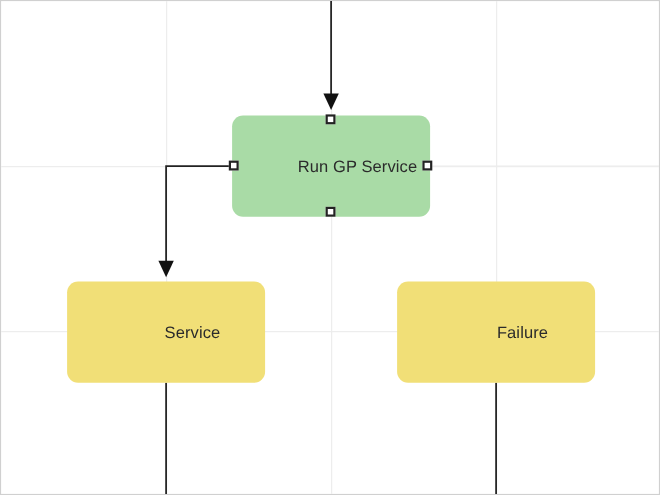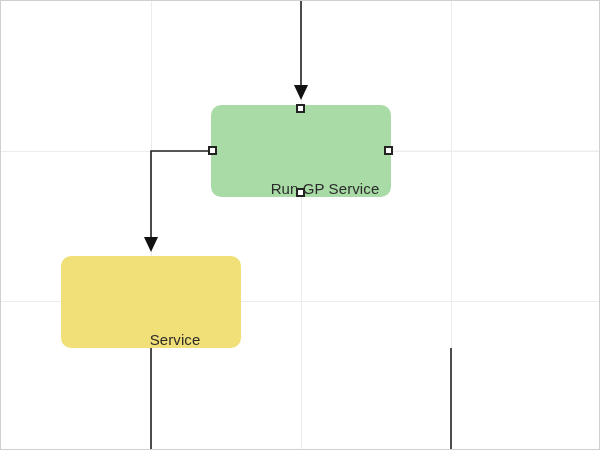--- a/index.html
+++ b/index.html
@@ -54,21 +54,21 @@
   .edge-arrow {
     fill: #111111;
     stroke: none;
   }
   
   .node {
     position: absolute;
     box-sizing: border-box;
     border-radius: 10px;
     display: flex;
-    align-items: flex-end;
+    align-items: center;
     justify-content: center;
     padding-left: 48px;
   }
   .node-label {
     font-size: 15px;
     color: #2b2b2b;
     letter-spacing: 0.1px;
     user-select: none;
     white-space: nowrap;
   }
@@ -120,14 +120,17 @@
   </div>
   <div class="handle" style="left:295px; top:103px;"></div>
   <div class="handle" style="left:207px; top:145px;"></div>
   <div class="handle" style="left:383px; top:145px;"></div>
   <div class="handle" style="left:295px; top:187px;"></div>
 
   <div class="node node-yellow" style="left:60px; top:255px; width:180px; height:92px;">
     <span class="node-label">Service</span>
   </div>
 
+  <div class="node node-yellow" style="left:360px; top:255px; width:180px; height:92px;">
+    <span class="node-label">Failure</span>
+  </div>
 
 </div>
 
 </body></html>

